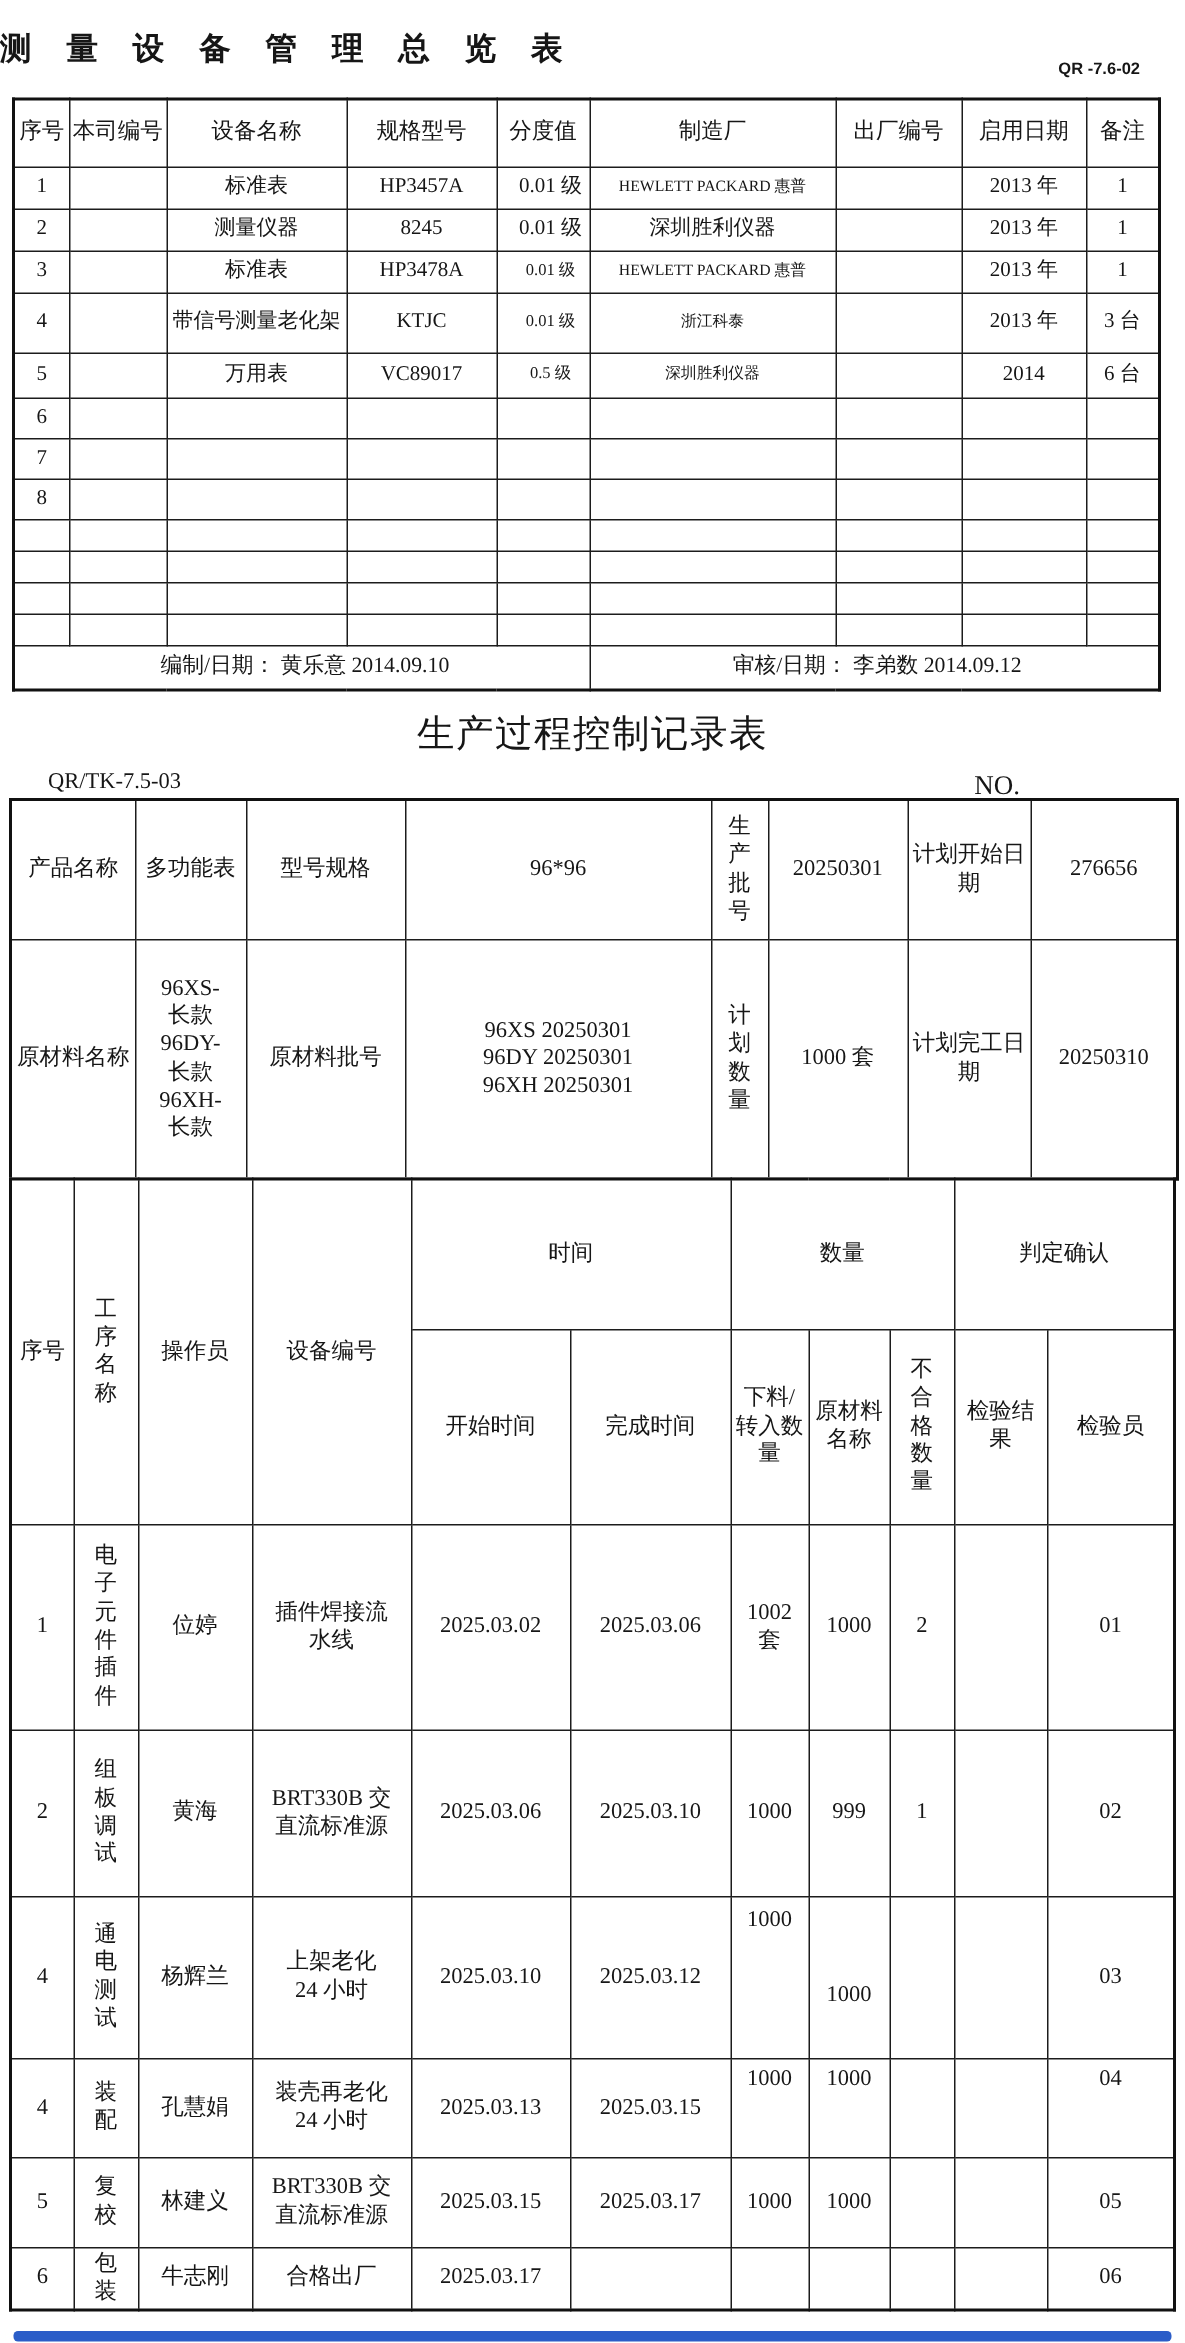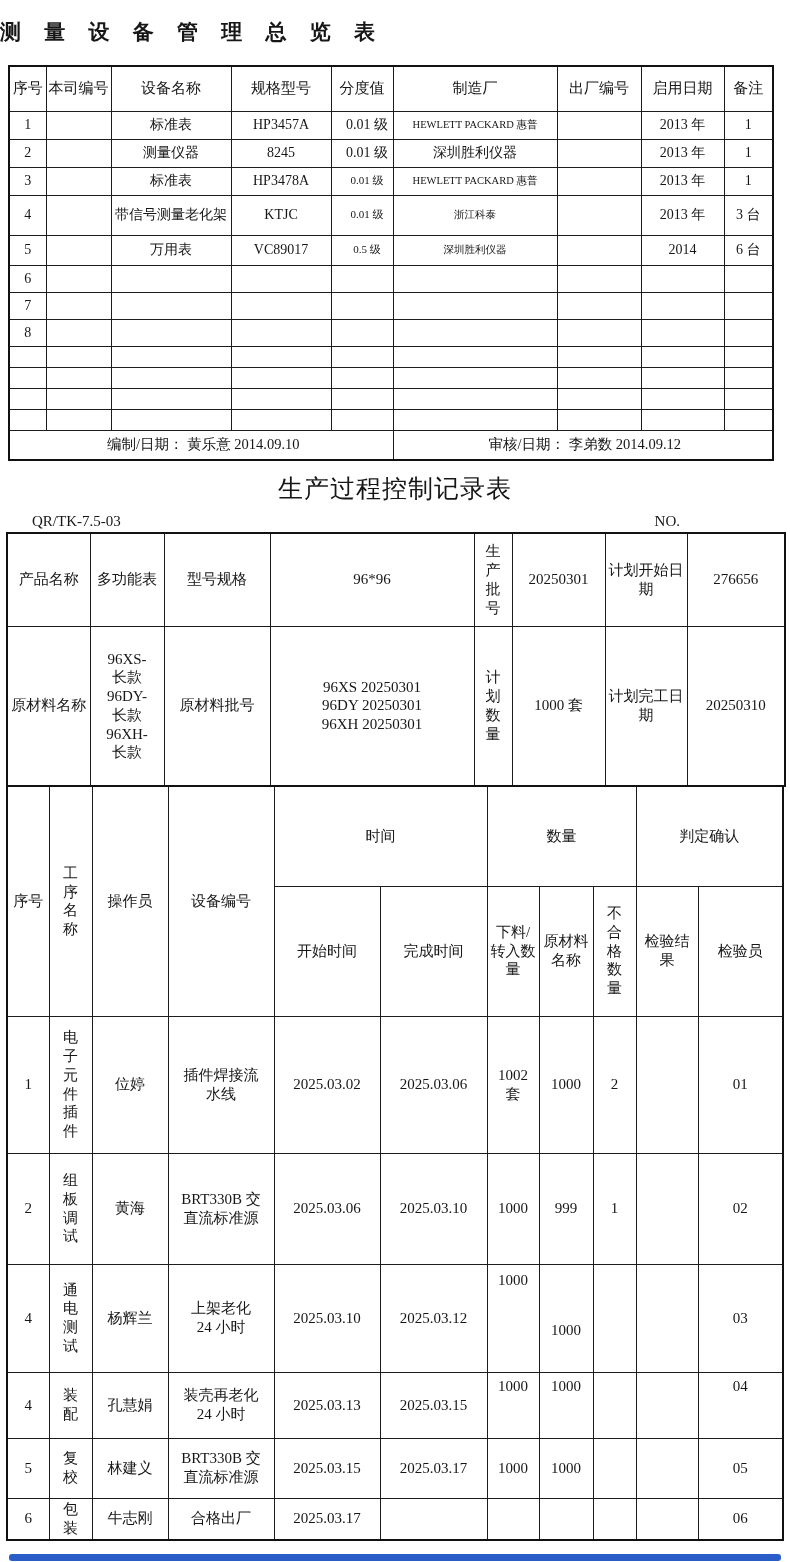--- a/index.html
+++ b/index.html
@@ -11,21 +11,21 @@
   .page{position:absolute;left:0;top:0;width:790px;height:1562px;}
 
   
   .t1-title{position:absolute;left:0;top:18px;width:790px;text-align:left;
     font-size:21px;font-weight:bold;letter-spacing:9px;}
   .t1-code{position:absolute;left:0;top:40px;width:760px;text-align:right;
     font-size:11px;font-weight:bold;font-family:"Liberation Sans","DejaVu Sans",sans-serif;}
   .t2-title{position:absolute;left:0;top:472px;width:790px;text-align:center;
     font-size:25px;letter-spacing:1px;}
   .t2-code{position:absolute;left:32px;top:513px;font-size:15px;}
-  .t2-no{position:absolute;right:110px;top:513px;font-size:15px;}
+  .t2-no{position:absolute;right:110px;top:513px;font-size:18px;}
 
   
   table{border-collapse:collapse;table-layout:fixed;background:#fff;}
   td,th{border:1px solid #1c1c1c;text-align:center;vertical-align:middle;
     font-weight:normal;font-size:14px;padding:1px 2px;overflow:hidden;
     white-space:pre-line;word-break:break-all;line-height:1.25;}
 
   
   .tbl1{position:absolute;left:8px;top:65px;width:764px;border:2px solid #111;}
   .tbl1 th{font-size:15px;line-height:1.3;}
@@ -58,20 +58,21 @@
   
   .blue-bar{position:absolute;left:9px;top:1554px;width:772px;height:7px;
     border-radius:3px;}
 </style>
 </head>
 <body>
 
 <div class="page">
 
   <div class="t1-title">测 量 设 备 管 理 总 览 表</div>
+  <div class="t1-code">QR -7.6-02</div>
 
   <table class="tbl1">
     <colgroup>
       <col style="width:37px">
         <col style="width:65px">
         <col style="width:120px">
       <col style="width:100px">
         <col style="width:62px">
         <col style="width:164px">
       <col style="width:84px">

